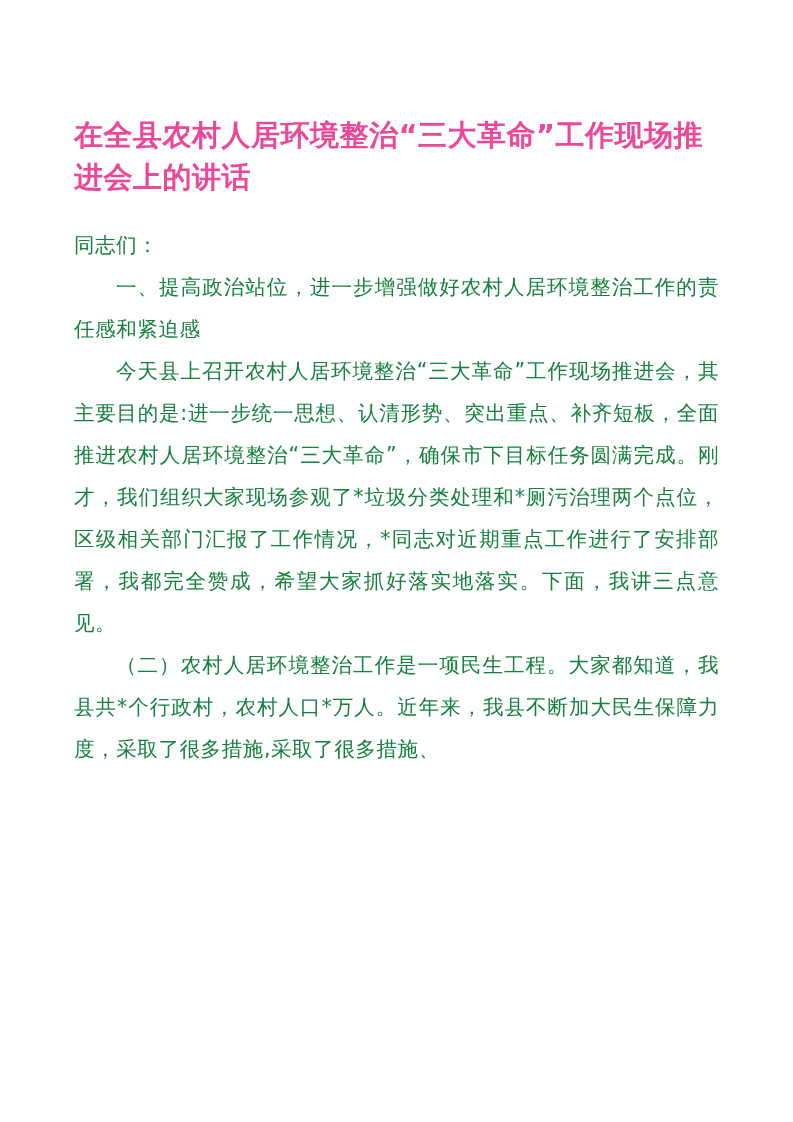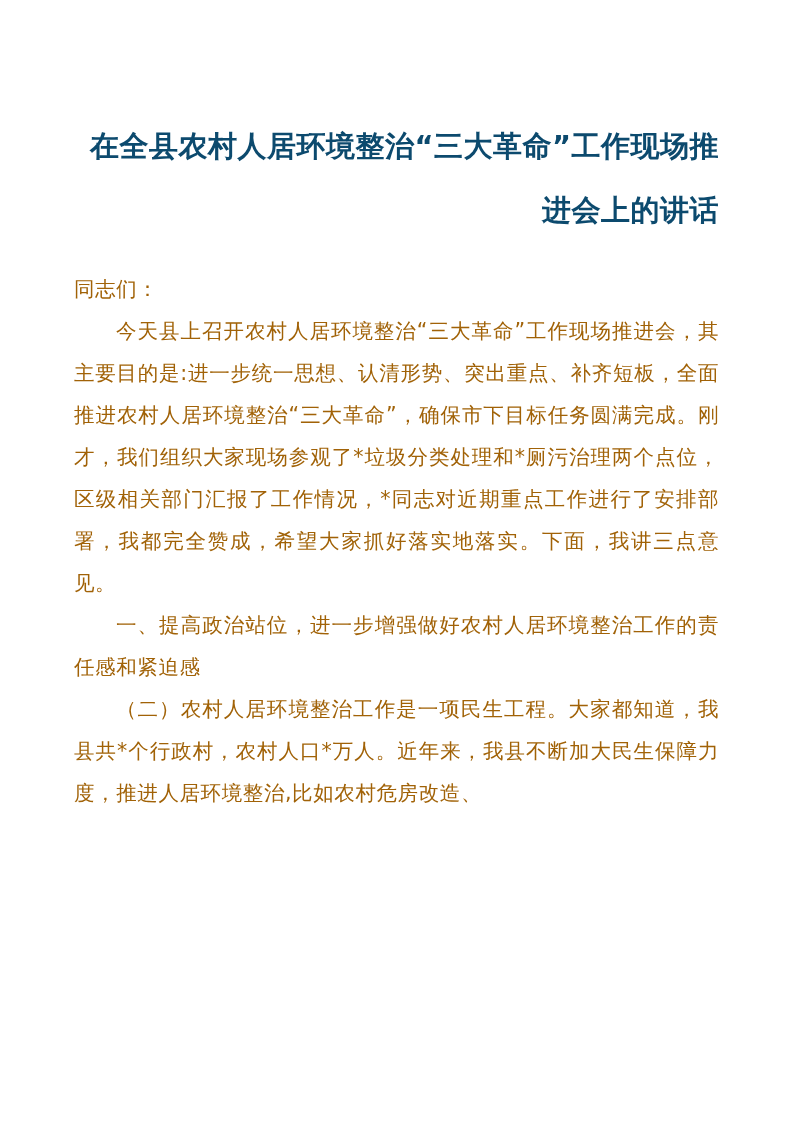--- a/index.html
+++ b/index.html
@@ -19,50 +19,50 @@
     width: 793px;
     height: 1122px;
     box-sizing: border-box;
     padding: 96px 74px 60px 74px;
     background: #ffffff;
   }
   .doc-title {
     font-family: "DejaVu Sans", sans-serif;
     font-weight: bold;
     font-size: 29px;
-    line-height: 64px;
-    text-align: right;
+    line-height: 42px;
+    text-align: left;
     letter-spacing: 0.5px;
     margin: 18px 0 0 0;
-    color: #0c4a6e;
+    color: #ec4899;
   }
   .body-block {
     margin-top: 26px;
   }
   .para {
     font-size: 20.5px;
     line-height: 42px;
     letter-spacing: 0.6px;
     text-align: justify;
     text-justify: inter-ideograph;
     margin: 0;
-    color: #a16207;
+    color: #15803d;
   }
   .para.indent {
     text-indent: 2.05em;
   }
   .para.noindent {
     text-indent: 0;
   }
 </style>
 </head>
 <body>
 
 <div class="page">
   <h1 class="doc-title">在全县农村人居环境整治“三大革命”工作现场推进会上的讲话</h1>
 
   <div class="body-block">
     <p class="para noindent">同志们：</p>
+    <p class="para indent">一、提高政治站位，进一步增强做好农村人居环境整治工作的责任感和紧迫感</p>
     <p class="para indent">今天县上召开农村人居环境整治“三大革命”工作现场推进会，其主要目的是:进一步统一思想、认清形势、突出重点、补齐短板，全面推进农村人居环境整治“三大革命”，确保市下目标任务圆满完成。刚才，我们组织大家现场参观了*垃圾分类处理和*厕污治理两个点位，区级相关部门汇报了工作情况，*同志对近期重点工作进行了安排部署，我都完全赞成，希望大家抓好落实地落实。下面，我讲三点意见。</p>
-    <p class="para indent">一、提高政治站位，进一步增强做好农村人居环境整治工作的责任感和紧迫感</p>
-    <p class="para indent">（二）农村人居环境整治工作是一项民生工程。大家都知道，我县共*个行政村，农村人口*万人。近年来，我县不断加大民生保障力度，推进人居环境整治,比如农村危房改造、</p>
+    <p class="para indent">（二）农村人居环境整治工作是一项民生工程。大家都知道，我县共*个行政村，农村人口*万人。近年来，我县不断加大民生保障力度，采取了很多措施,采取了很多措施、</p>
   </div>
 </div>
 
 </body></html>

